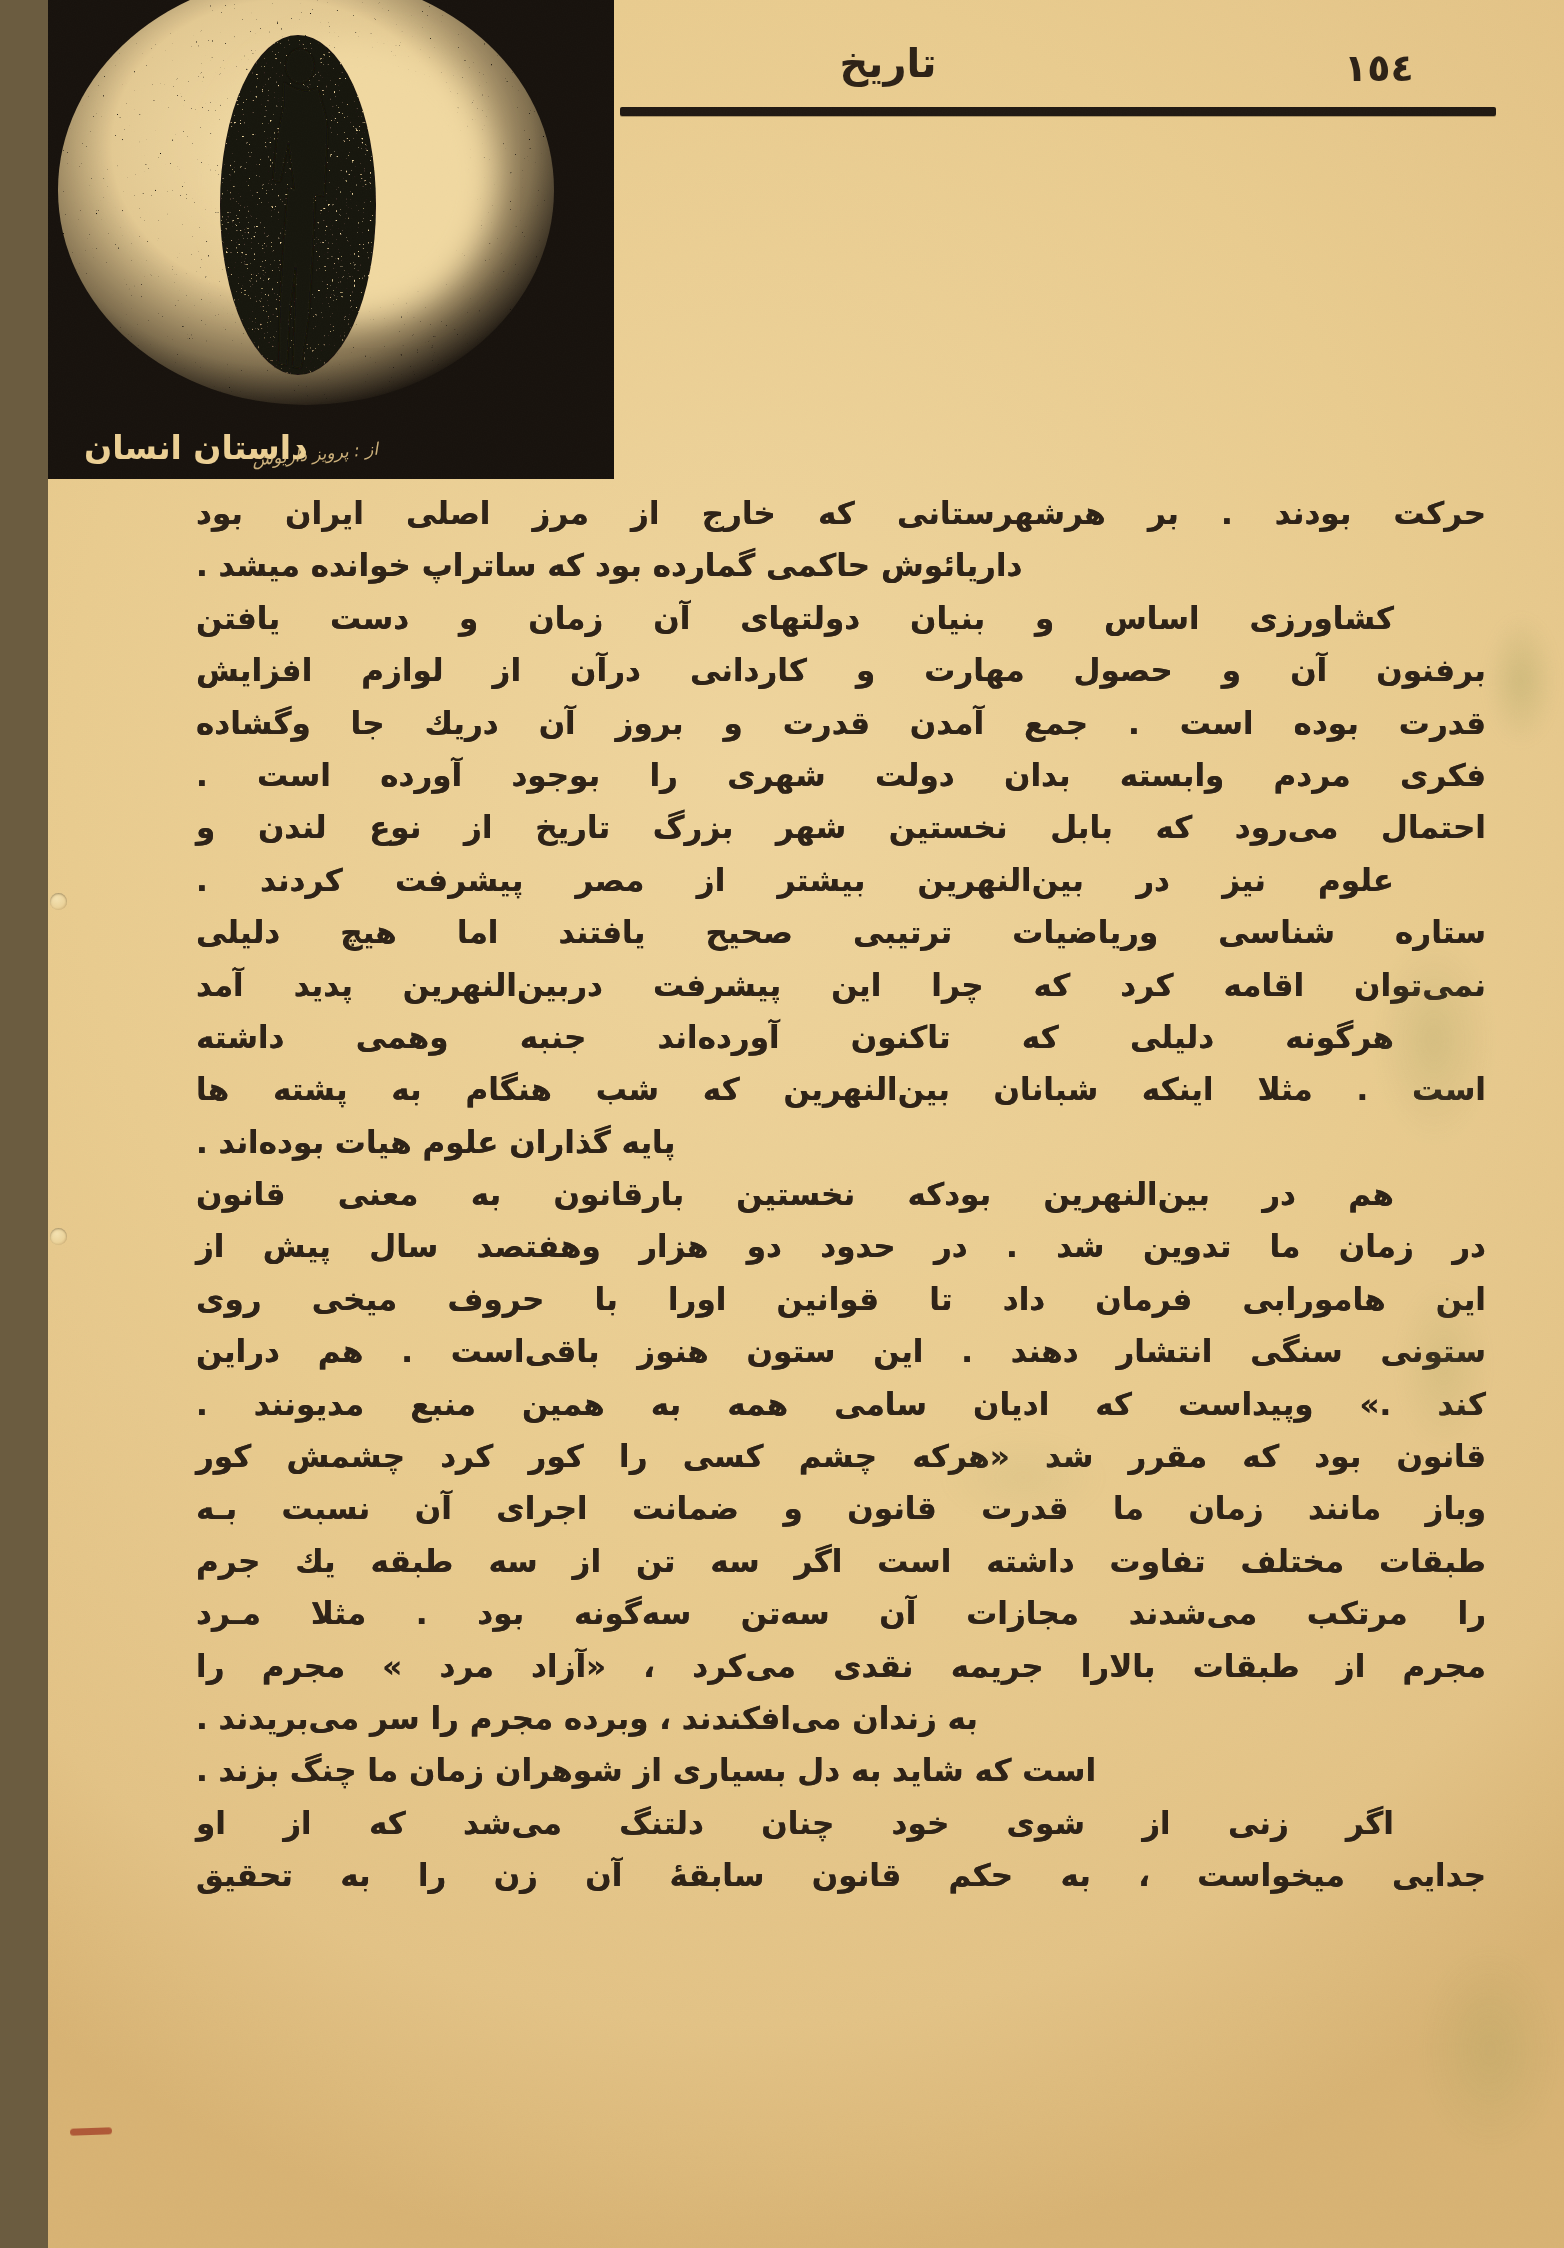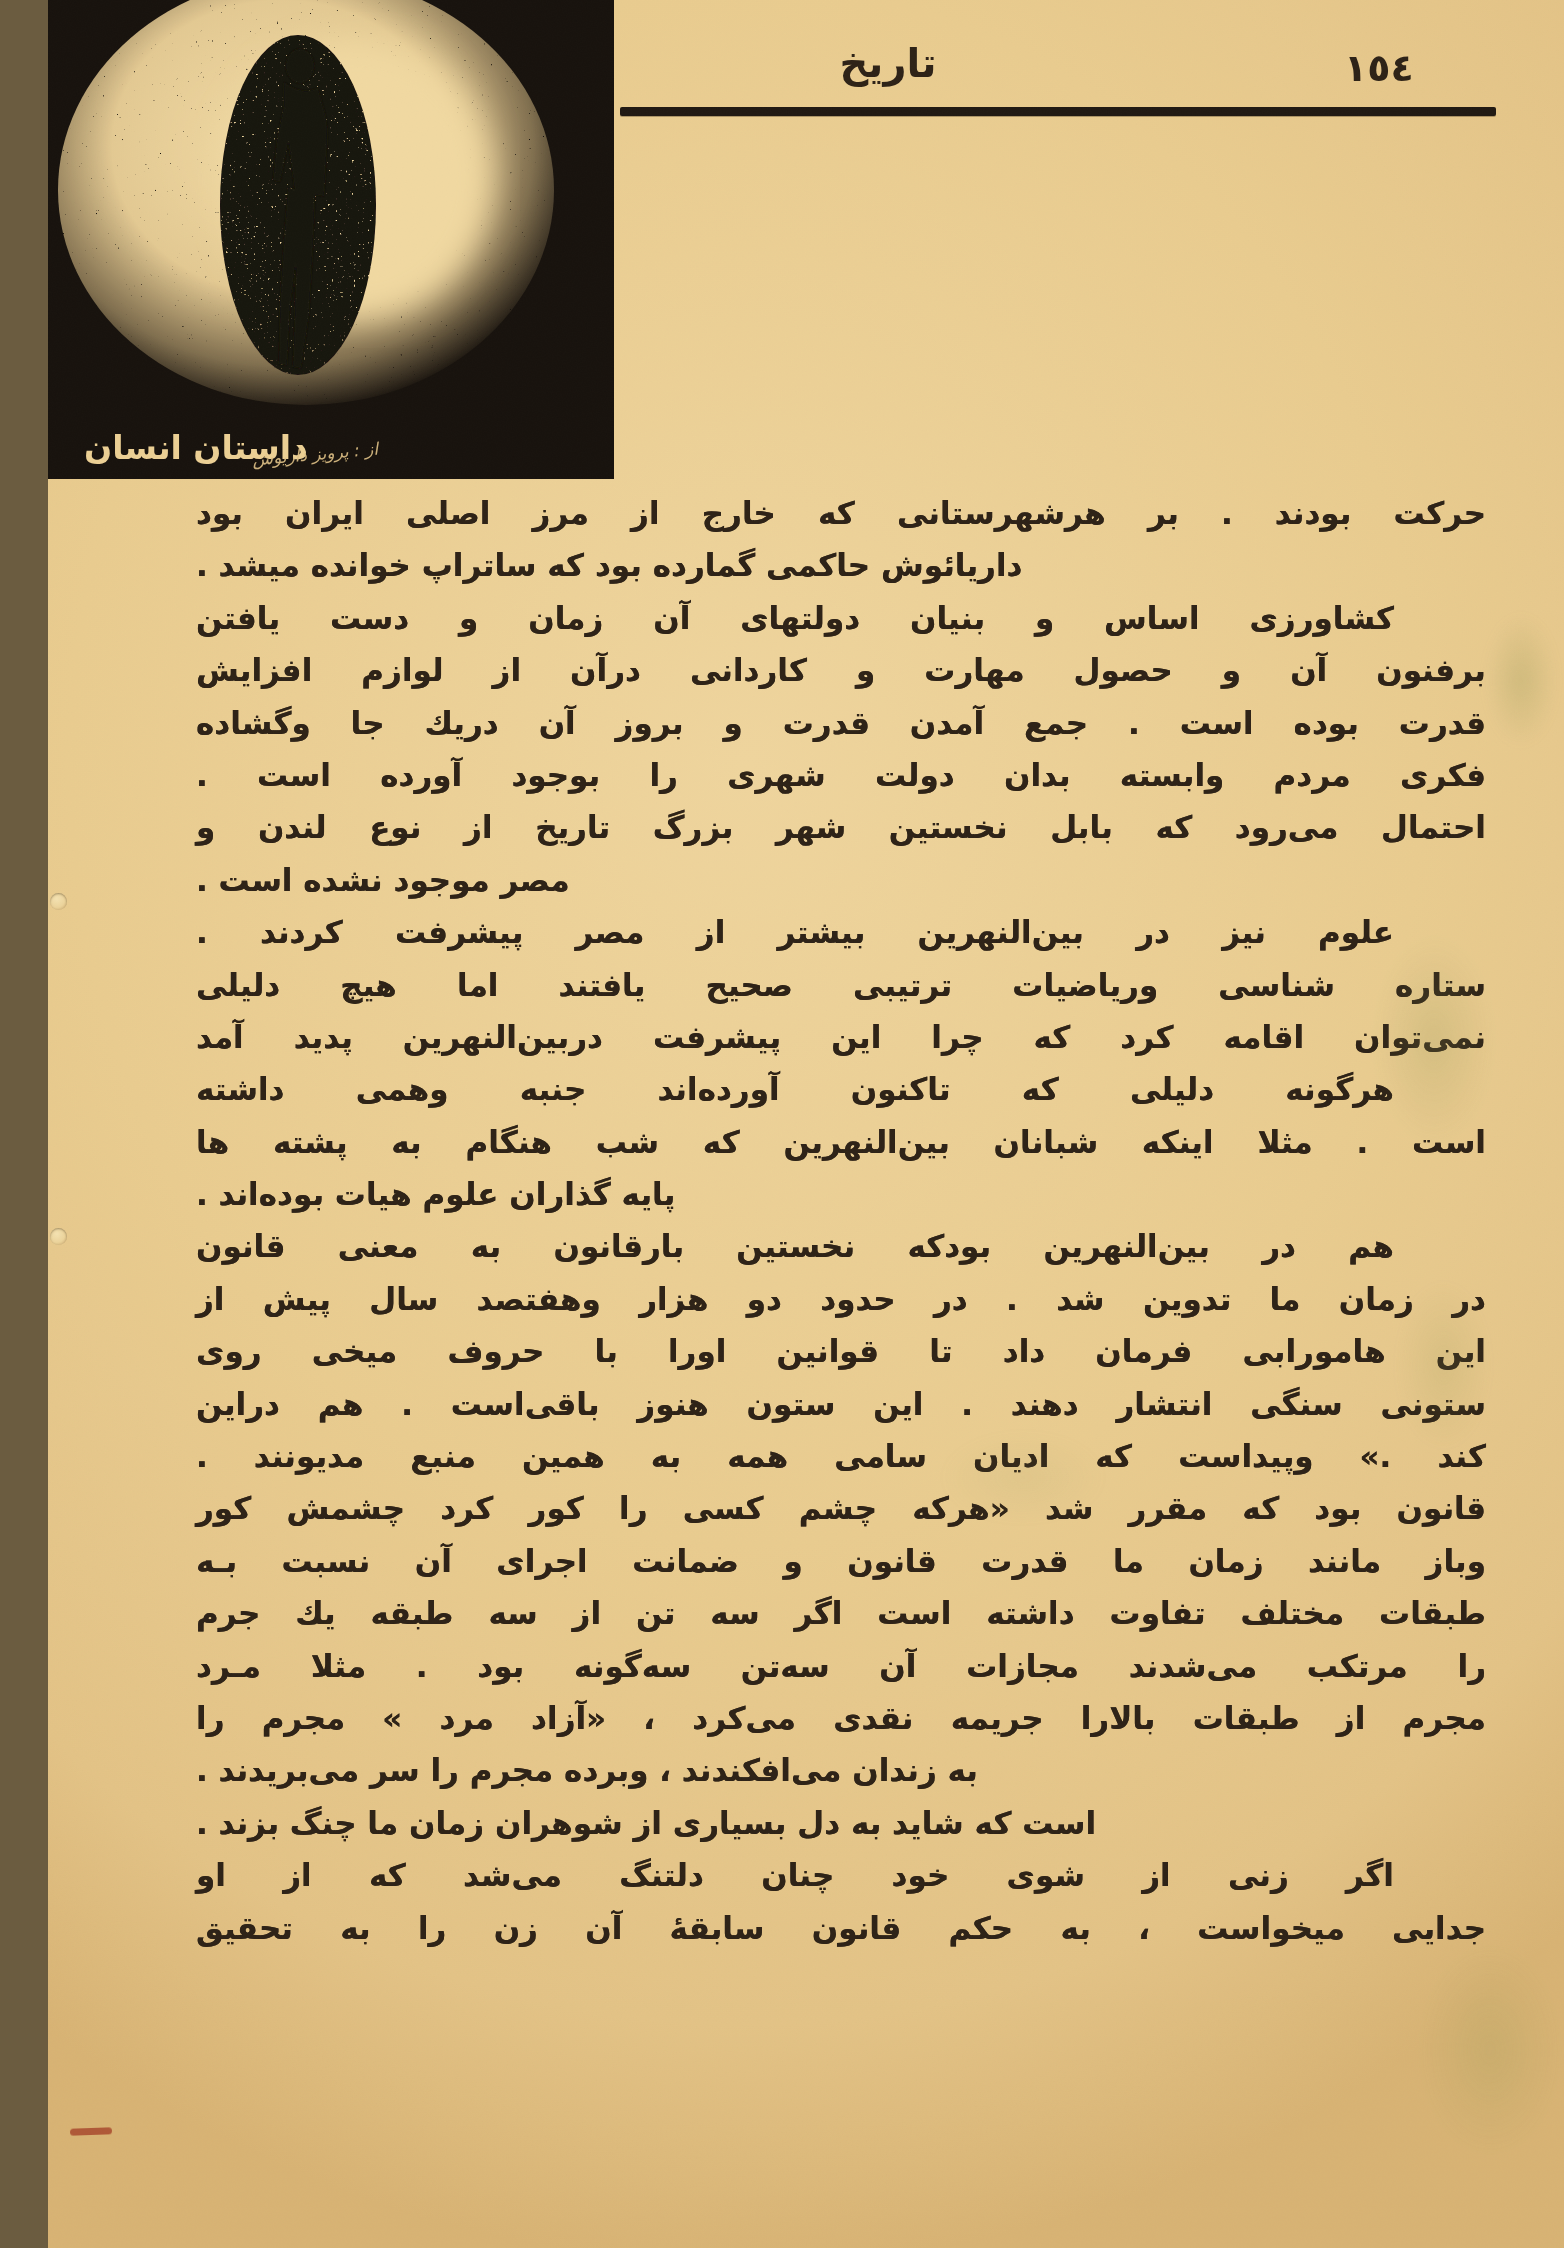--- a/index.html
+++ b/index.html
@@ -125,21 +125,20 @@
   </div>
 
   <div class="body-text">
       <div class="line full">حرکت بودند . بر هرشهرستانی که خارج از مرز اصلی ایران بود</div>
       <div class="line end">داریائوش حاکمی گمارده بود که ساتراپ خوانده میشد .</div>
       <div class="line indent">کشاورزی اساس و بنیان دولتهای آن زمان و دست یافتن</div>
       <div class="line full">برفنون آن و حصول مهارت و کاردانی درآن از لوازم افزایش</div>
       <div class="line full">قدرت بوده است . جمع آمدن قدرت و بروز آن دریك جا وگشاده</div>
       <div class="line full">فکری مردم وابسته بدان دولت شهری را بوجود آورده است .</div>
       <div class="line full">احتمال می‌رود که بابل نخستین شهر بزرگ تاریخ از نوع لندن و</div>
-      <div class="line end">مصر موجود نشده است .</div>
       <div class="line indent">علوم نیز در بین‌النهرین بیشتر از مصر پیشرفت کردند .</div>
       <div class="line full">ستاره شناسی وریاضیات ترتیبی صحیح یافتند اما هیچ دلیلی</div>
       <div class="line full">نمی‌توان اقامه کرد که چرا این پیشرفت دربین‌النهرین پدید آمد</div>
       <div class="line indent">هرگونه دلیلی که تاکنون آورده‌اند جنبه وهمی داشته</div>
       <div class="line full">است . مثلا اینکه شبانان بین‌النهرین که شب هنگام به پشته ها</div>
       <div class="line end">پایه گذاران علوم هیات بوده‌اند .</div>
       <div class="line indent">هم در بین‌النهرین بودکه نخستین بارقانون به معنی قانون</div>
       <div class="line full">در زمان ما تدوین شد . در حدود دو هزار وهفتصد سال پیش از</div>
       <div class="line full">این هامورابی فرمان داد تا قوانین اورا با حروف میخی روی</div>
       <div class="line full">ستونی سنگی انتشار دهند . این ستون هنوز باقی‌است . هم دراین</div>

